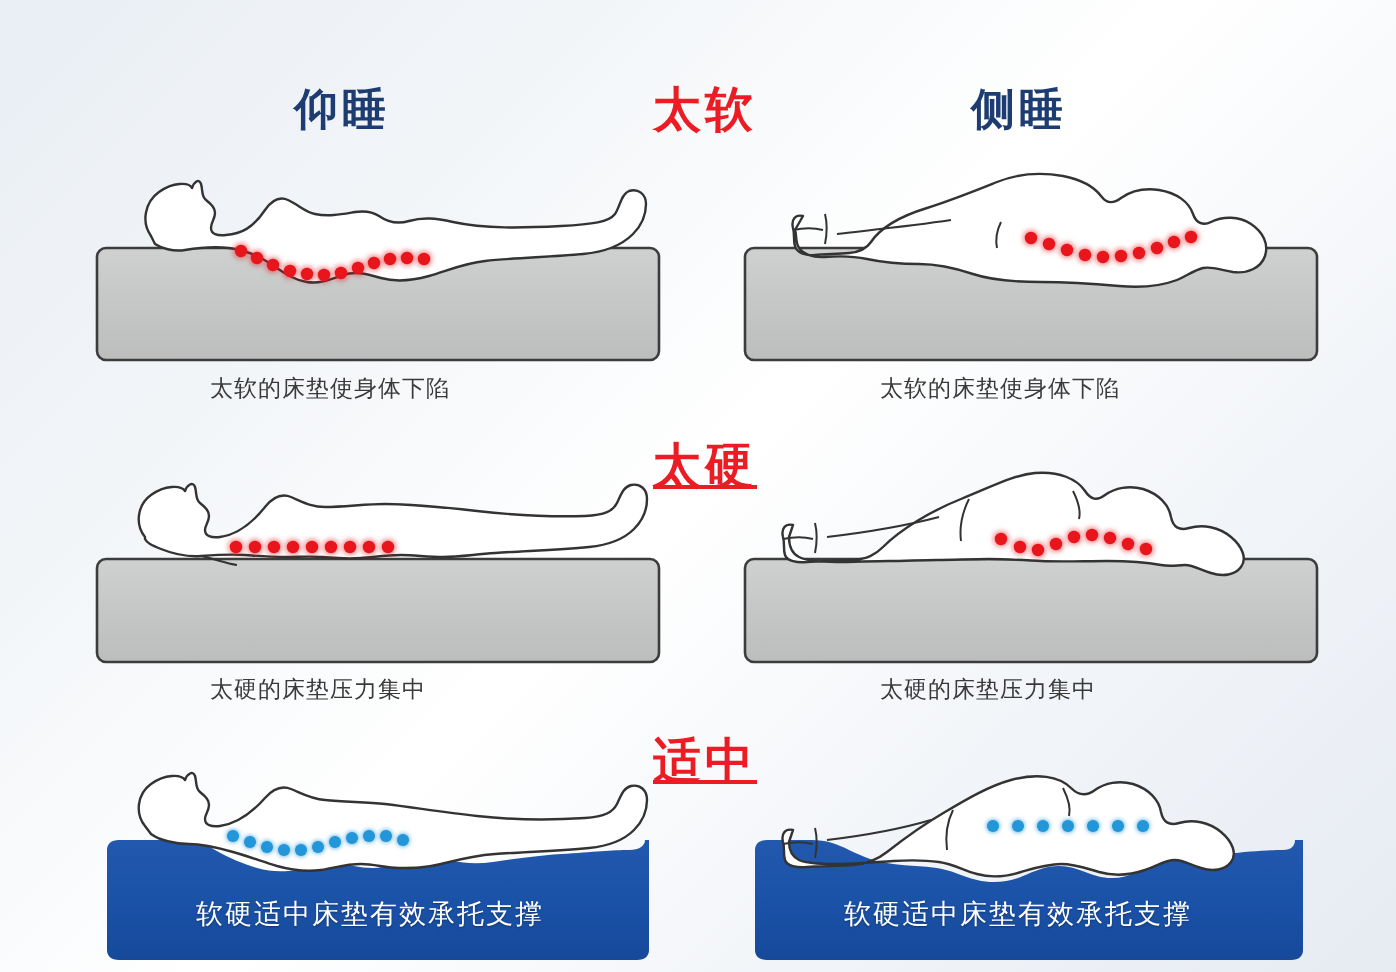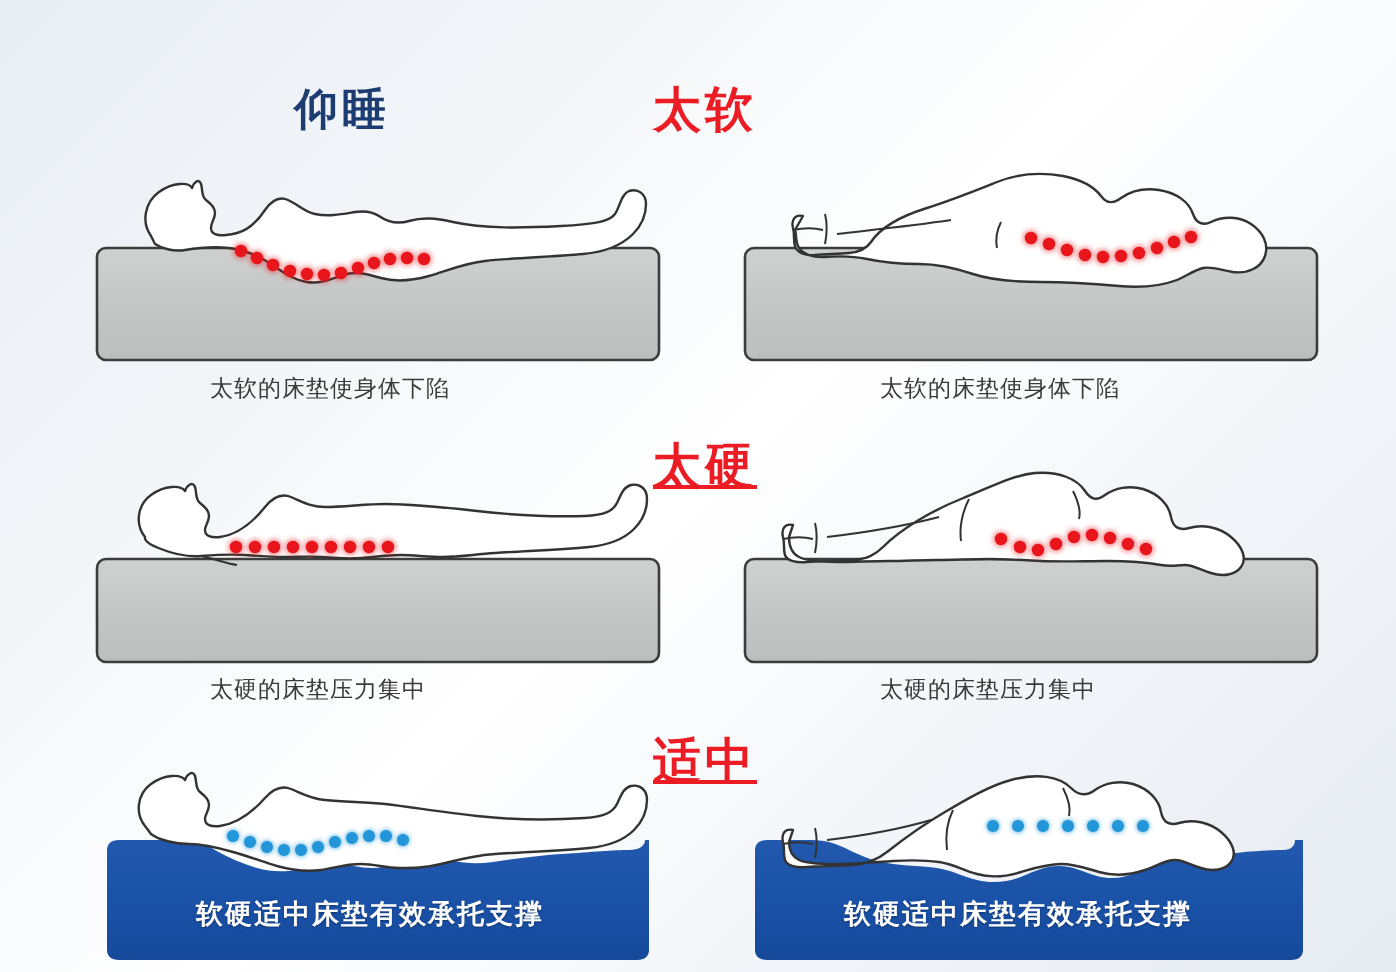--- a/index.html
+++ b/index.html
@@ -20,41 +20,42 @@
   #lbl-soft{left:645px;top:62px;font-size:48px;}
   #lbl-firm{left:645px;top:418px;font-size:48px;text-decoration:underline;}
   #lbl-ideal{left:645px;top:713px;font-size:48px;text-decoration:underline;}
 
   
   .cap{position:absolute;font-size:23px;color:#3a3a3a;white-space:nowrap;letter-spacing:1px;}
   #cap-1l{left:202px;top:357px;}
   #cap-1r{left:872px;top:357px;}
   #cap-2l{left:202px;top:658px;}
   #cap-2r{left:872px;top:658px;}
-  .cap-in{position:absolute;font-size:27px;color:#ffffff;font-weight:700;white-space:nowrap;letter-spacing:2px;
+  .cap-in{position:absolute;font-size:27px;color:#ffffff;font-weight:400;white-space:nowrap;letter-spacing:2px;
           text-shadow:0 1px 2px rgba(0,0,0,.35);}
   #cap-3l{left:188px;top:880px;}
   #cap-3r{left:836px;top:880px;}
 
   
   .panel{position:absolute;}
   #p1l{left:85px;top:148px;width:570px;height:200px;}
   #p1r{left:733px;top:148px;width:580px;height:200px;}
   #p2l{left:85px;top:443px;width:570px;height:207px;}
   #p2r{left:733px;top:443px;width:580px;height:207px;}
   #p3l{left:85px;top:748px;width:570px;height:200px;}
   #p3r{left:733px;top:748px;width:580px;height:200px;}
   .panel svg{display:block;}
 </style>
 </head>
 <body>
 
 <div class="stage">
 
   <div class="hdr navy" id="hdr-back">仰睡</div>
+  <div class="hdr navy" id="hdr-side">侧睡</div>
 
   <div class="hdr red" id="lbl-soft">太软</div>
   <div class="hdr red" id="lbl-firm">太硬</div>
   <div class="hdr red" id="lbl-ideal">适中</div>
 
   <div class="panel" id="p1l">
     <svg width="570" height="200" viewBox="0 0 570 200">
       <defs>
         <linearGradient id="grayGrad" x1="0" y1="0" x2="0" y2="1">
           <stop offset="0%" stop-color="#cfd0d0"></stop>

